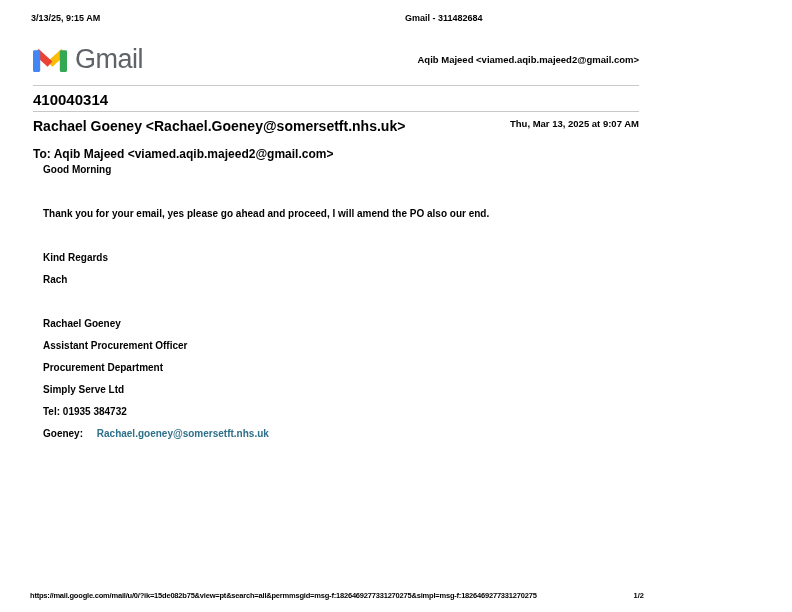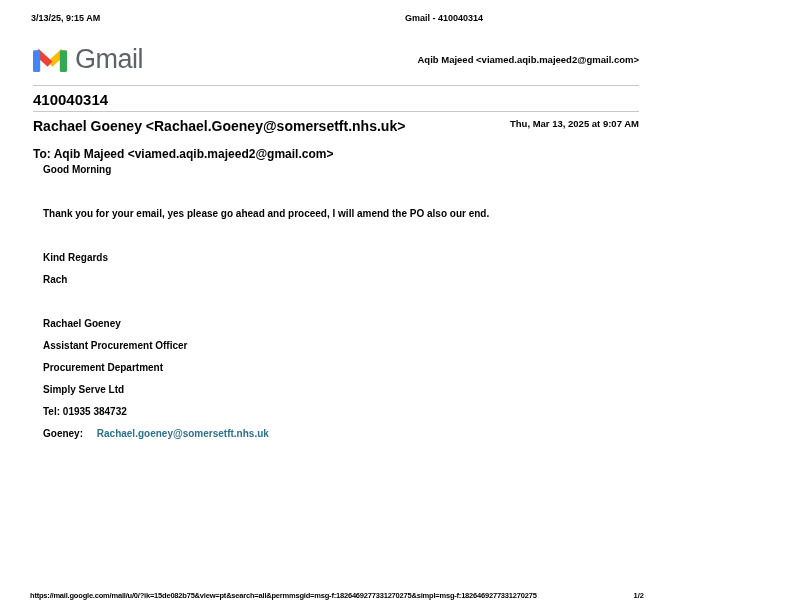--- a/index.html
+++ b/index.html
@@ -66,21 +66,21 @@
   }
   .line { line-height: 22px; min-height: 22px; }
   .email-link { color: #2e7089; text-decoration: none; font-weight: 600; padding-left: 11px; }
 </style>
 </head>
 <body>
 
 <div class="page">
 
   <div class="print-header-date">3/13/25, 9:15 AM</div>
-  <div class="print-header-title">Gmail - 410040314</div>
+  <div class="print-header-title">Gmail - 311482684</div>
 
   <div class="gmail-header">
     <div class="gmail-logo">
       <span>
         <svg width="34" height="27" viewBox="0 0 52 40">
           <line x1="47" y1="8" x2="26" y2="27" stroke="#FBBC04" stroke-width="11"></line>
           <line x1="5" y1="8" x2="26" y2="27" stroke="#EA4335" stroke-width="11"></line>
           <rect x="0" y="6" width="11" height="33" rx="2" fill="#4285F4"></rect>
           <rect x="41" y="6" width="11" height="33" rx="2" fill="#34A853"></rect>
         </svg>

